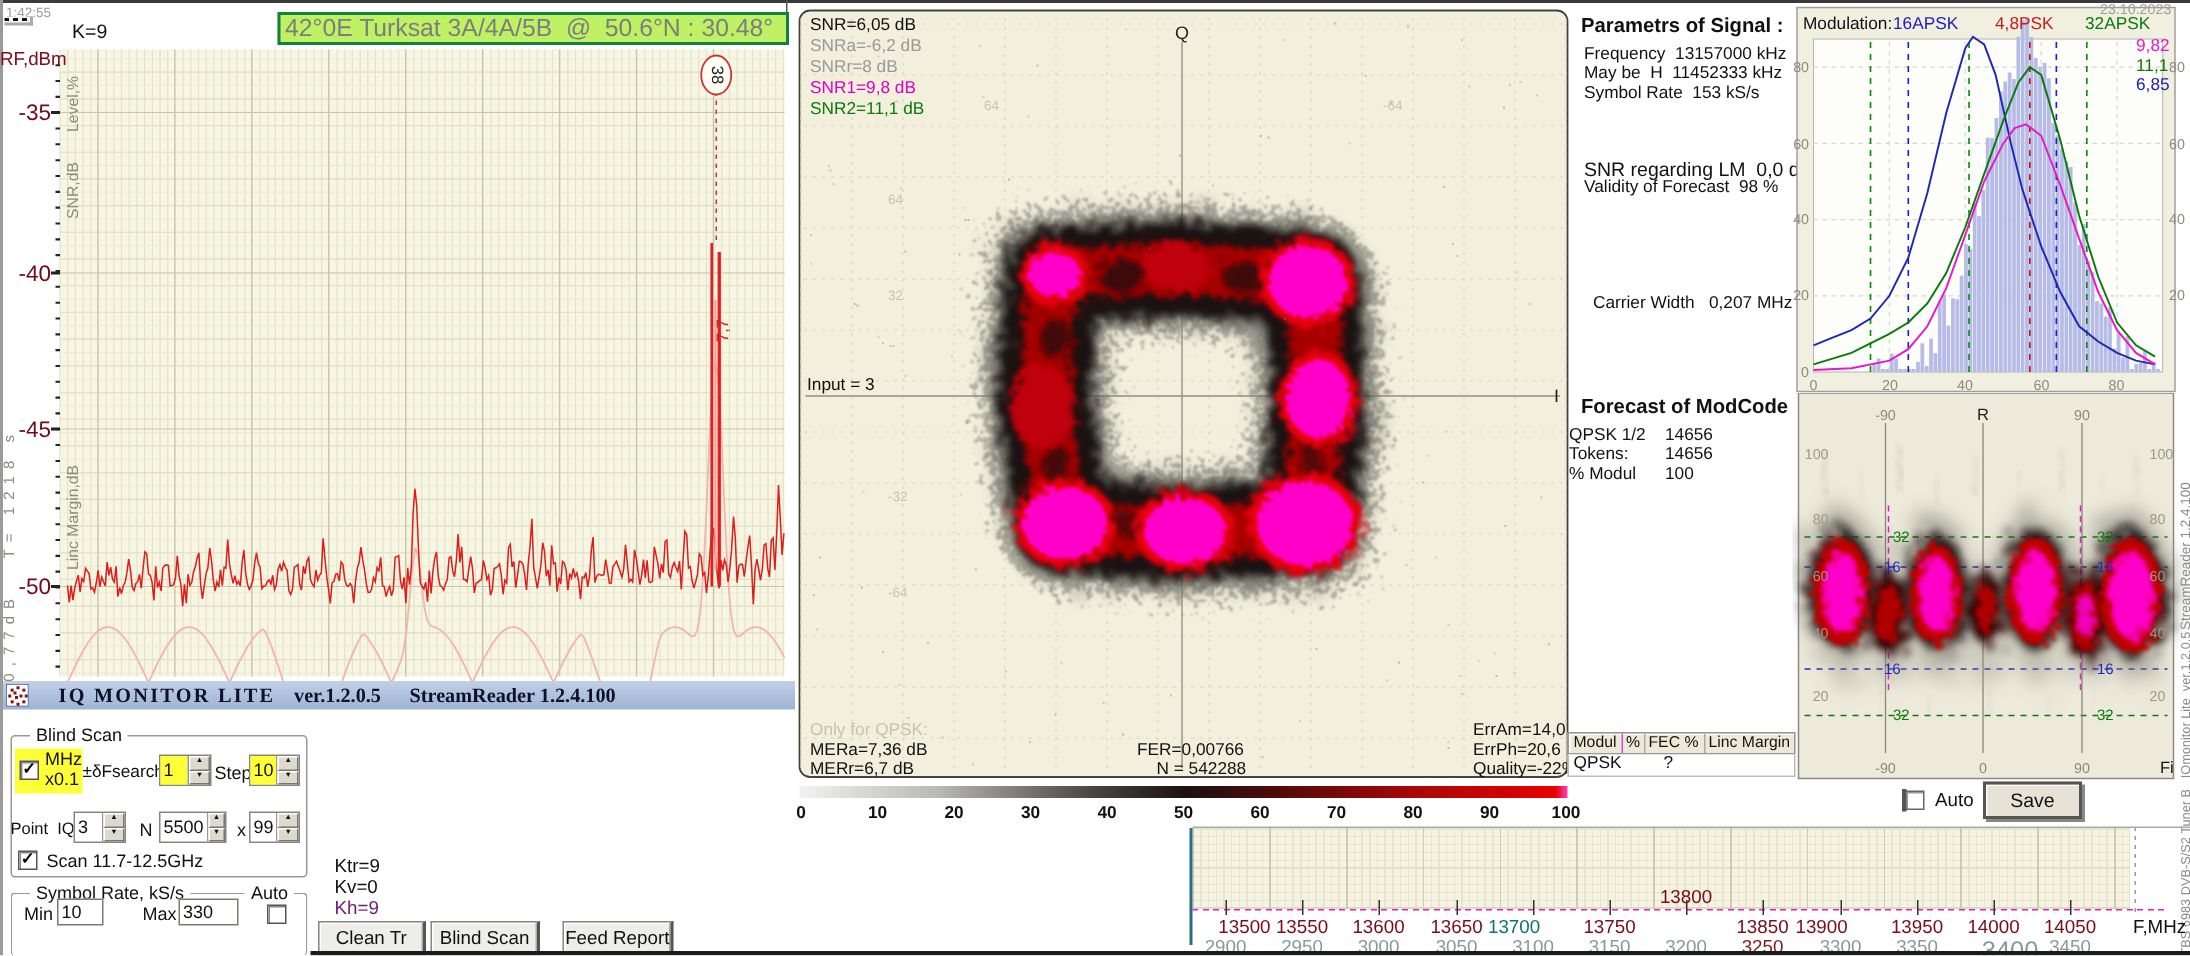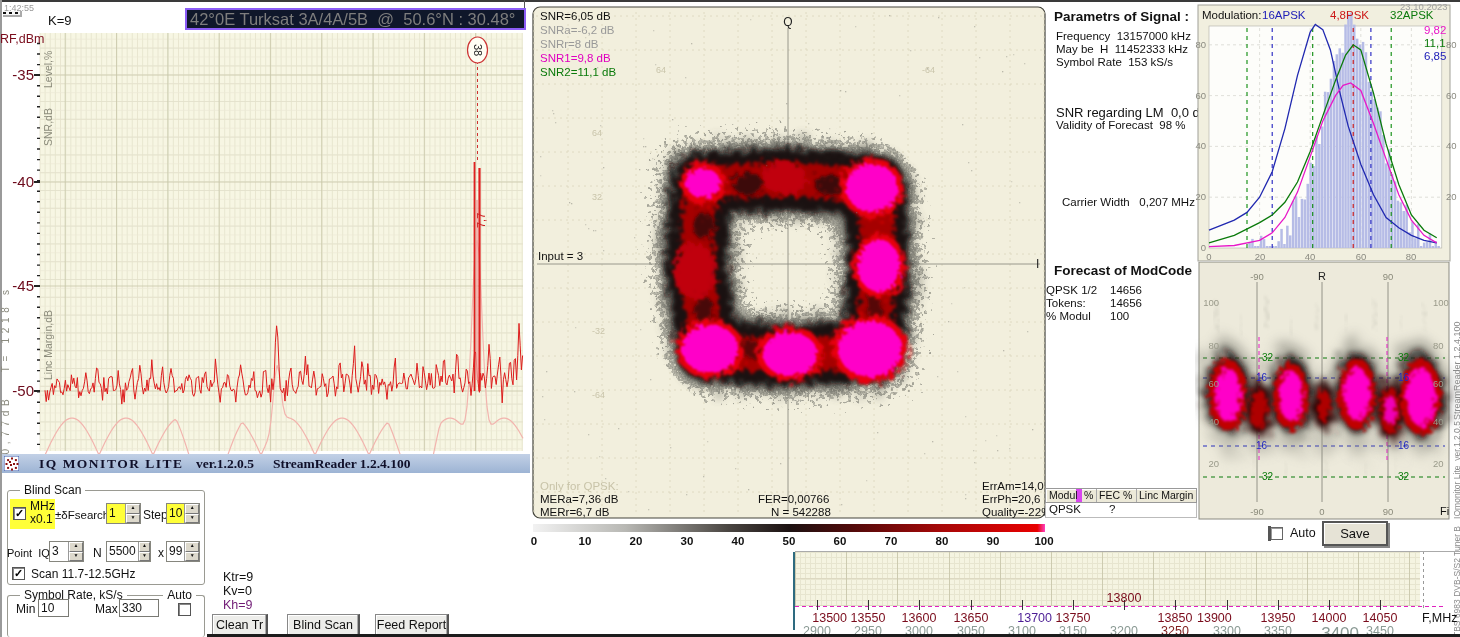--- a/index.html
+++ b/index.html
@@ -44,21 +44,21 @@
 <path d="M477.5 160V63" stroke="#d03030" stroke-width="1" stroke-dasharray="3,3" fill="none"></path>
 <ellipse cx="477.5" cy="50" rx="10" ry="13" fill="#fffef4" stroke="#cc3333" stroke-width="1.2"></ellipse>
 <text x="477.5" y="50" transform="rotate(90 477.5 50)" font-size="11" fill="#222" text-anchor="middle" dominant-baseline="central" font-family="Liberation Sans">38</text>
 <text x="485" y="228" transform="rotate(-90 485 228)" font-size="11" fill="#cc2222" font-family="Liberation Sans">7,7</text>
 </svg>
 <div class="t" style="left:4px;top:3px;font-size:9px;color:#9a9a9a">1:42:55</div>
 <div style="position:absolute;left:3px;top:11px;width:19px;height:6px;border-bottom:2px solid #aaa;border-right:2px solid #aaa;background:#f6f6f6">
  <div style="margin-top:1px;height:2px;background:repeating-linear-gradient(90deg,#111 0 3px,transparent 3px 6px)"></div>
     </div>
 <div class="t" style="left:48px;top:13px;font-size:13px;color:#111">K=9</div>
-<div style="position:absolute;left:185px;top:8px;width:341px;height:22px;border:2px solid #8b5cf6;background:#0f172a;overflow:hidden">
+<div style="position:absolute;left:185px;top:8px;width:341px;height:22px;border:2px solid #15803d;background:#bef264;overflow:hidden">
  <div style="font-size:16.5px;color:#7d7d7d;white-space:nowrap;padding:0 0 0 3px">42°0E Turksat 3A/4A/5B&nbsp; @&nbsp; 50.6°N : 30.48°</div>
     </div>
 
 <div style="position:absolute;left:2px;top:454px;width:528px;height:19px;background:linear-gradient(#c2d0e6,#9db4d4)">
  <svg width="15" height="15" style="position:absolute;left:2px;top:2px">
         <rect x="0" y="0" width="15" height="15" fill="#fff" stroke="#3355aa" stroke-width="1"></rect>
  <g fill="#8a1010">
           <rect x="12.5" y="7.0" width="2" height="2"></rect>
           <rect x="10.9" y="10.9" width="2" height="2"></rect>
           <rect x="7.0" y="12.5" width="2" height="2"></rect>
@@ -132,21 +132,21 @@
       <span style="left:auto;right:8px">Auto</span>
     </div>
 <div class="t" style="left:16px;top:602px;font-size:12px;color:#111">Min</div>
 <div class="ed" style="left:38px;top:599px;width:31px;height:18px">10</div>
 <div class="t" style="left:95px;top:602px;font-size:12px;color:#111">Max</div>
 <div class="ed" style="left:119px;top:599px;width:40px;height:18px">330</div>
 <div class="cb" style="left:178px;top:603px;box-shadow:inset 1px 1px 0 #888"></div>
 <div class="t" style="left:223px;top:570px;font-size:12.5px;color:#111">Ktr=9</div>
 <div class="t" style="left:223px;top:584px;font-size:12.5px;color:#111">Kv=0</div>
 <div class="t" style="left:223px;top:598px;font-size:12.5px;color:#701a75">Kh=9</div>
-<div class="btn" style="left:212px;top:614px;width:56px;height:23px;padding-top:3px">Clean Tr</div>
+<div class="btn" style="left:212px;top:614px;width:72px;height:23px;padding-top:3px">Clean Tr</div>
 <div class="btn" style="left:287px;top:614px;width:73px;height:23px;padding-top:3px">Blind Scan</div>
 <div class="btn" style="left:375px;top:614px;width:74px;height:22px;padding-top:3px">Feed Report</div>
 
 <svg width="536" height="552" style="position:absolute;left:524px;top:0">
 <defs>
 <filter id="fz1" x="-30%" y="-30%" width="160%" height="160%">
  <feTurbulence type="fractalNoise" baseFrequency="0.18" numOctaves="3" seed="4" result="t"></feTurbulence>
  <feDisplacementMap in="SourceGraphic" in2="t" scale="26"></feDisplacementMap>
  <feGaussianBlur stdDeviation="2.2"></feGaussianBlur>
 </filter>
@@ -575,21 +575,21 @@
       <text x="203" y="119" font-size="10" fill="#2028c0" font-family="Liberation Sans">16</text>
       <text x="203" y="187" font-size="10" fill="#2028c0" font-family="Liberation Sans">16</text>
 <text x="127" y="18" font-size="11" fill="#222" text-anchor="middle" font-family="Liberation Sans">R</text>
 <text x="245" y="253" font-size="11" fill="#111" font-family="Liberation Sans">Fi</text>
 </svg>
 
 <div class="t" style="left:1452px;top:420px;font-size:9px;color:#8a8a8a;transform:rotate(-90deg);transform-origin:0 0">StreamReader 1.2.4.100</div>
 <div class="t" style="left:1452px;top:637px;font-size:8.5px;color:#8a8a8a;transform:rotate(-90deg);transform-origin:0 0">TBS 6983 DVB-S/S2 Tuner B&nbsp;&nbsp;&nbsp;IQmonitor Lite&nbsp; ver.1.2.0.5</div>
 
 <div style="position:absolute;left:1045px;top:488px;width:152px;height:15px;background:#ece9d8;border:1px solid #999;box-shadow:inset 1px 1px 0 #fff;font-size:10.5px;color:#111;display:flex">
- <div style="width:36px;border-right:6px solid #d946ef;padding-left:3px">Modul</div>
+ <div style="width:36px;border-right:1px solid #d946ef;padding-left:3px">Modul</div>
  <div style="width:15px;border-right:1px solid #aaa;padding-left:2px">%</div>
  <div style="width:40px;border-right:1px solid #aaa;padding-left:2px">FEC %</div>
  <div style="padding-left:2px">Linc Margin</div>
     </div>
 <div style="position:absolute;left:1045px;top:503px;width:152px;height:15px;background:#fff;border:1px solid #bbb;border-top:none;font-size:11.5px;color:#111"><span style="padding-left:3px">QPSK</span><span style="padding-left:28px">?</span></div>
 
 <div style="position:absolute;left:1270px;top:527px;width:13px;height:13px;background:#fff;border:1px solid #666;box-shadow:inset 1px 1px 0 #999"></div>
 <div style="position:absolute;left:1268px;top:526px;width:3px;height:15px;background:#555"></div>
 <div class="t" style="left:1290px;top:526px;font-size:12.5px;color:#111">Auto</div>
 <div style="position:absolute;left:1322px;top:521px;width:66px;height:25px;background:#e6e3d6;border:2px solid #555;box-shadow:inset 1px 1px 0 #fff, 2px 2px 0 #888;font-size:13px;color:#111;text-align:center;padding-top:3px">Save</div>
@@ -616,21 +616,21 @@
     <div style="position:absolute;left:1329px;top:600px;width:1px;height:10px;background:#333"></div>
     <div style="position:absolute;left:1380px;top:600px;width:1px;height:10px;background:#333"></div>
     <div style="position:absolute;left:787px;top:611px;width:60px;text-align:right;font-size:12.5px;color:#7a0c1c">13500</div>
     <div style="position:absolute;left:787px;top:624px;width:60px;text-align:center;font-size:12.5px;color:#8a9a94">2900</div>
     <div style="position:absolute;left:838px;top:611px;width:60px;text-align:center;font-size:12.5px;color:#7a0c1c">13550</div>
     <div style="position:absolute;left:838px;top:624px;width:60px;text-align:center;font-size:12.5px;color:#8a9a94">2950</div>
     <div style="position:absolute;left:889px;top:611px;width:60px;text-align:center;font-size:12.5px;color:#7a0c1c">13600</div>
     <div style="position:absolute;left:889px;top:624px;width:60px;text-align:center;font-size:12.5px;color:#8a9a94">3000</div>
     <div style="position:absolute;left:941px;top:611px;width:60px;text-align:center;font-size:12.5px;color:#7a0c1c">13650</div>
     <div style="position:absolute;left:941px;top:624px;width:60px;text-align:center;font-size:12.5px;color:#8a9a94">3050</div>
-    <div style="position:absolute;left:992px;top:611px;width:60px;text-align:right;font-size:12.5px;color:#4c1d95">13700</div>
+    <div style="position:absolute;left:992px;top:611px;width:60px;text-align:left;font-size:12.5px;color:#0f766e">13700</div>
     <div style="position:absolute;left:992px;top:624px;width:60px;text-align:center;font-size:12.5px;color:#8a9a94">3100</div>
     <div style="position:absolute;left:1043px;top:611px;width:60px;text-align:center;font-size:12.5px;color:#7a0c1c">13750</div>
     <div style="position:absolute;left:1043px;top:624px;width:60px;text-align:center;font-size:12.5px;color:#8a9a94">3150</div>
     <div style="position:absolute;left:1094px;top:591px;width:60px;text-align:center;font-size:12.5px;color:#7a0c1c">13800</div>
     <div style="position:absolute;left:1094px;top:624px;width:60px;text-align:center;font-size:12.5px;color:#8a9a94">3200</div>
     <div style="position:absolute;left:1145px;top:611px;width:60px;text-align:center;font-size:12.5px;color:#7a0c1c">13850</div>
     <div style="position:absolute;left:1145px;top:624px;width:60px;text-align:center;font-size:12.5px;color:#7f1d1d">3250</div>
     <div style="position:absolute;left:1197px;top:611px;width:60px;text-align:left;font-size:12.5px;color:#7a0c1c">13900</div>
     <div style="position:absolute;left:1197px;top:624px;width:60px;text-align:center;font-size:12.5px;color:#8a9a94">3300</div>
     <div style="position:absolute;left:1248px;top:611px;width:60px;text-align:center;font-size:12.5px;color:#7a0c1c">13950</div>

